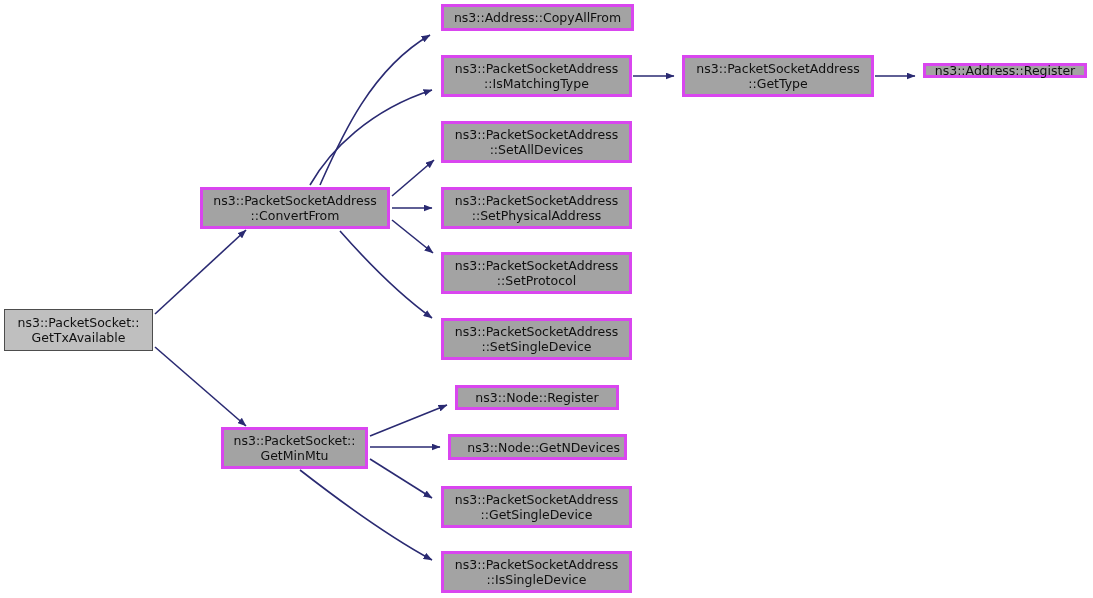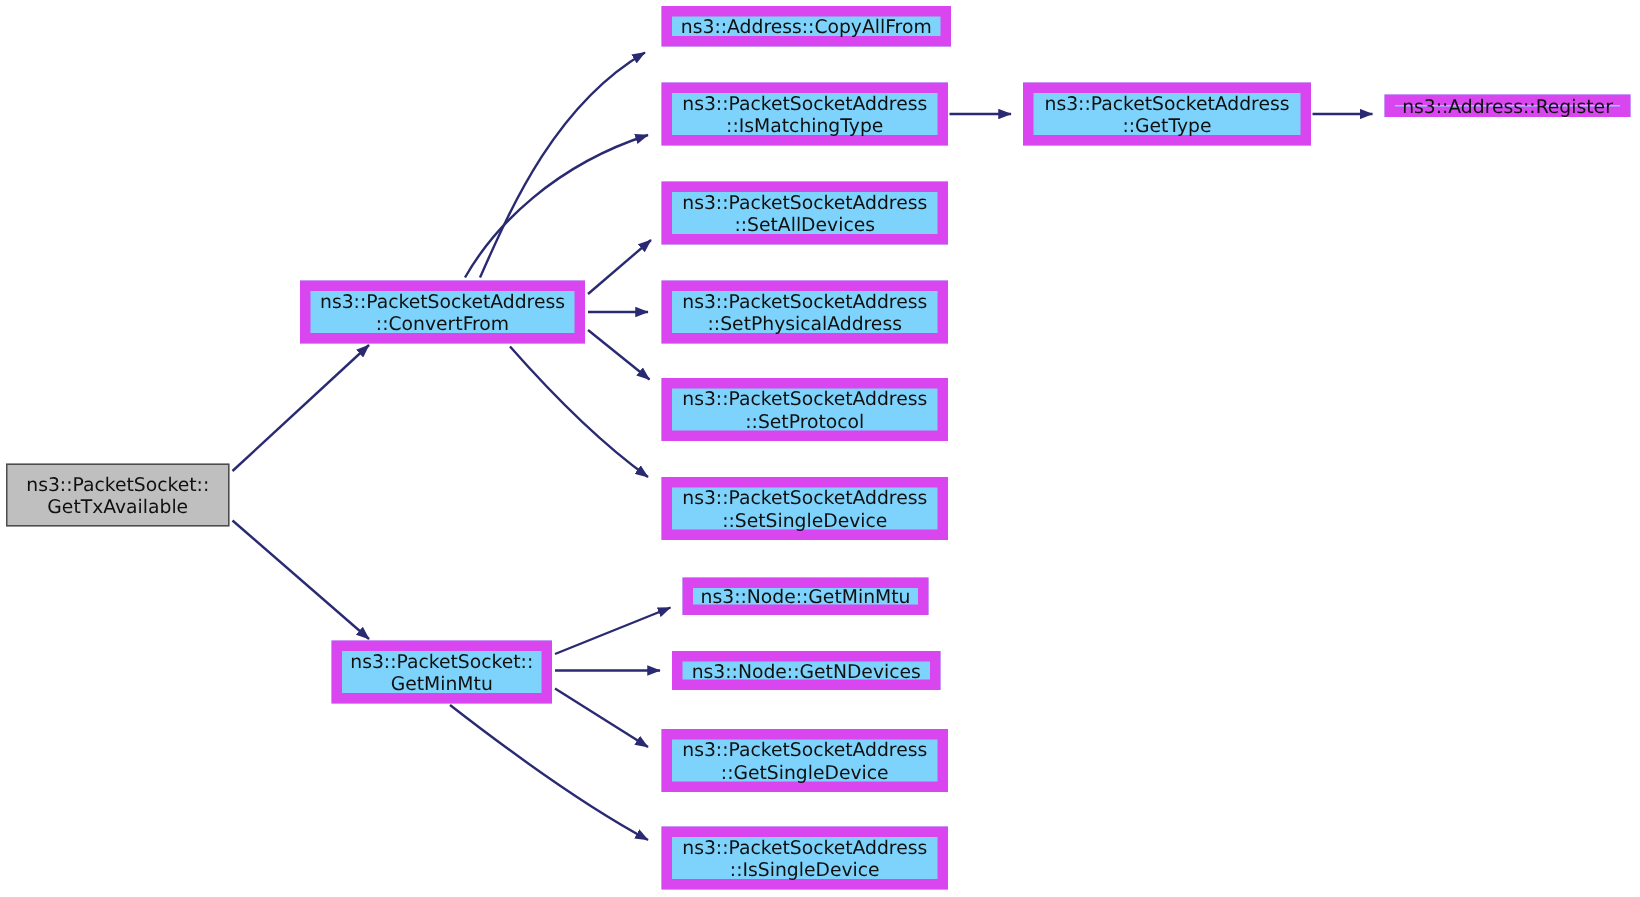--- a/index.html
+++ b/index.html
@@ -23,22 +23,22 @@
     height: 598px;
     pointer-events: none;
   }
   .node {
     position: absolute;
     box-sizing: border-box;
     display: flex;
     align-items: center;
     justify-content: center;
     text-align: center;
-    background: #7dd3fc;
-    border: 7px solid #d946ef;
+    background: #a3a3a3;
+    border: 3px solid #d946ef;
     color: #101010;
     font-size: 12.5px;
     line-height: 15px;
     letter-spacing: 0px;
     white-space: pre-line;
     z-index: 2;
   }
   .node.highlight {
     background: #bfbfbf;
     border: 1px solid #4d4d4d;
@@ -89,22 +89,22 @@
       <div class="node" style="left: 441px; top: 55px; width: 191px; height: 42px;"><span class="label">ns3::PacketSocketAddress
 ::IsMatchingType</span></div>
       <div class="node" style="left: 441px; top: 121px; width: 191px; height: 42px;"><span class="label">ns3::PacketSocketAddress
 ::SetAllDevices</span></div>
       <div class="node" style="left: 441px; top: 187px; width: 191px; height: 42px;"><span class="label">ns3::PacketSocketAddress
 ::SetPhysicalAddress</span></div>
       <div class="node" style="left: 441px; top: 252px; width: 191px; height: 42px;"><span class="label">ns3::PacketSocketAddress
 ::SetProtocol</span></div>
       <div class="node" style="left: 441px; top: 318px; width: 191px; height: 42px;"><span class="label">ns3::PacketSocketAddress
 ::SetSingleDevice</span></div>
-      <div class="node" style="left: 455px; top: 385px; width: 164px; height: 25px;"><span class="label">ns3::Node::GetMinMtu</span></div>
-      <div class="node" style="left: 448px; top: 434px; width: 179px; height: 26px;"><span class="label">ns3::Node::GetNDevices</span></div>
+      <div class="node" style="left: 455px; top: 385px; width: 164px; height: 25px;"><span class="label">ns3::Node::Register</span></div>
+      <div class="node" style="left: 448px; top: 434px; width: 179px; height: 26px; justify-content: flex-end;"><span class="label">ns3::Node::GetNDevices</span></div>
       <div class="node" style="left: 441px; top: 486px; width: 191px; height: 42px;"><span class="label">ns3::PacketSocketAddress
 ::GetSingleDevice</span></div>
       <div class="node" style="left: 441px; top: 551px; width: 191px; height: 42px;"><span class="label">ns3::PacketSocketAddress
 ::IsSingleDevice</span></div>
       <div class="node" style="left: 682px; top: 55px; width: 192px; height: 42px;"><span class="label">ns3::PacketSocketAddress
 ::GetType</span></div>
       <div class="node" style="left: 923px; top: 63px; width: 164px; height: 15px;"><span class="label">ns3::Address::Register</span></div>
     </div>
 
 </div>

